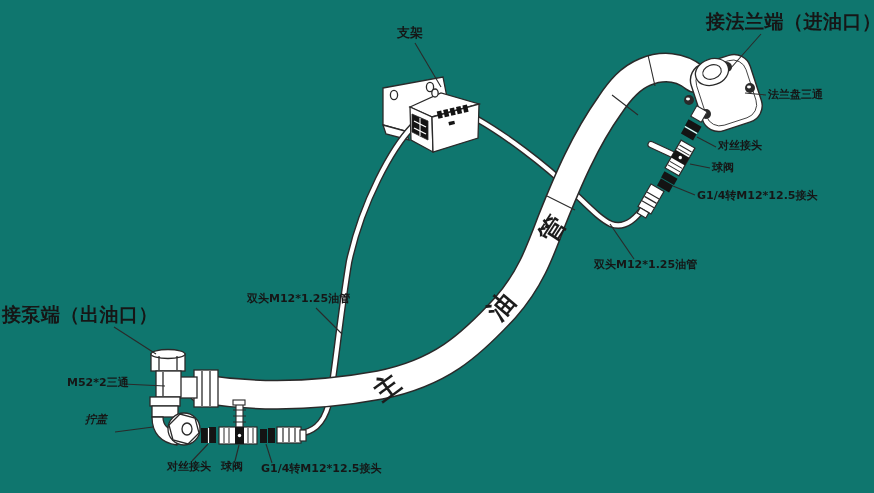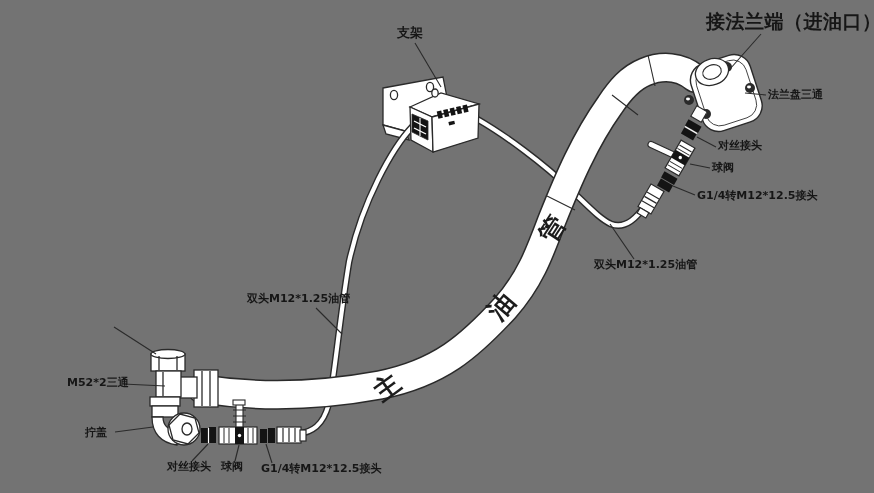--- a/index.html
+++ b/index.html
@@ -1,18 +1,18 @@
 <!DOCTYPE html>
 <html><head>
 <meta charset="utf-8">
 <style>
   html,body { margin:0; padding:0; background:#e8e8e8; }
   .canvas {
     position:relative; width:874px; height:493px;
-    background:#737373; overflow:hidden;
+    background:#0f766e; overflow:hidden;
     font-family:"DejaVu Sans","Liberation Sans",sans-serif;
   }
   .canvas svg { position:absolute; left:0; top:0; }
   .lbl {
     position:absolute; color:#161616; font-weight:bold;
     font-size:11px; line-height:1.1; white-space:nowrap;
   }
   .lbl.big { font-size:19px; letter-spacing:0.5px; }
   .pipe-char {
     position:absolute; color:#1c1c1c; font-weight:bold;
@@ -195,22 +195,23 @@
   </svg>
 
   <div class="lbl" style="left:397px;top:26px;font-size:13px;">支架</div>
   <div class="lbl big" style="left:706px;top:11px;">接法兰端（进油口）</div>
   <div class="lbl" style="left:768px;top:89px;">法兰盘三通</div>
   <div class="lbl" style="left:718px;top:140px;">对丝接头</div>
   <div class="lbl" style="left:712px;top:162px;">球阀</div>
   <div class="lbl" style="left:697px;top:190px;">G1/4转M12*12.5接头</div>
   <div class="lbl" style="left:594px;top:259px;">双头M12*1.25油管</div>
   <div class="lbl" style="left:247px;top:293px;">双头M12*1.25油管</div>
+  <div class="lbl big" style="left:2px;top:304px;">接泵端（出油口）</div>
   <div class="lbl" style="left:67px;top:377px;">M52*2三通</div>
-  <div class="lbl" style="left:85px;top:427px;">拧盖</div>
+  <div class="lbl" style="left:85px;top:414px;font-style:italic;">拧盖</div>
   <div class="lbl" style="left:167px;top:461px;">对丝接头</div>
   <div class="lbl" style="left:221px;top:461px;">球阀</div>
   <div class="lbl" style="left:261px;top:463px;">G1/4转M12*12.5接头</div>
 
   <div class="pipe-char" style="left:387px;top:387px;transform:translate(-50%,-50%) rotate(-36deg);">主</div>
   <div class="pipe-char" style="left:501px;top:306px;transform:translate(-50%,-50%) rotate(-50deg);">油</div>
   <div class="pipe-char" style="left:552px;top:229px;transform:translate(-50%,-50%) rotate(-57deg);">管</div>
 
 </div>
 

